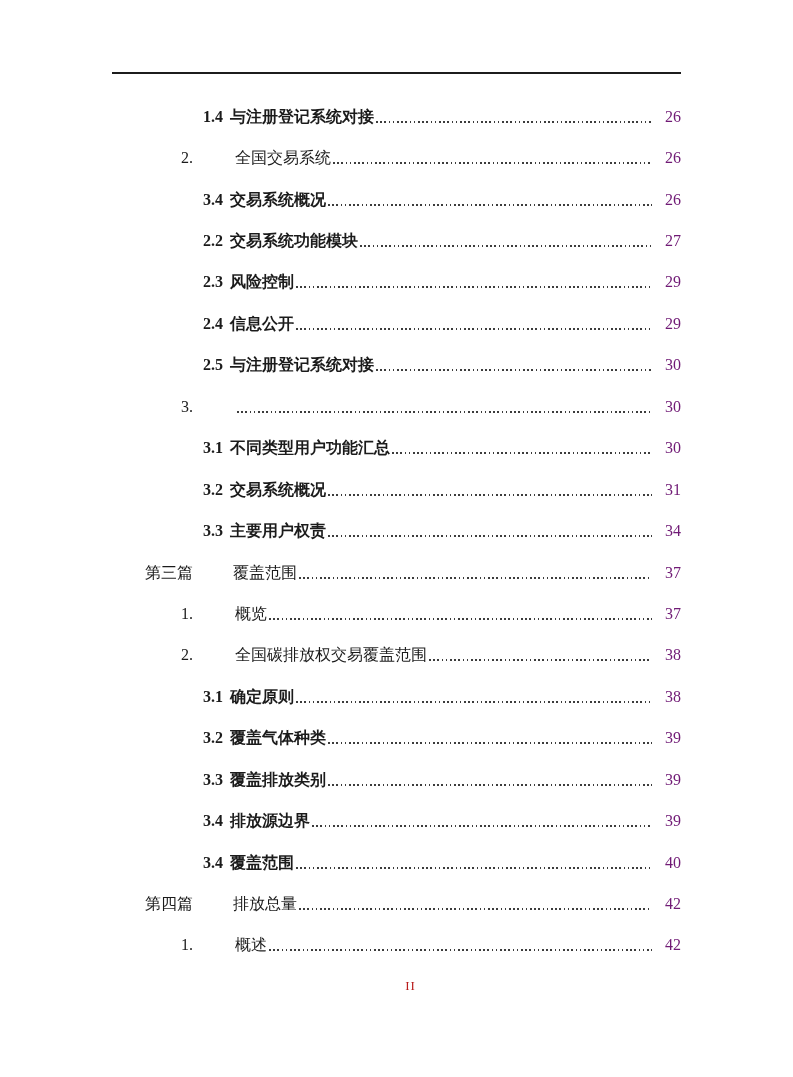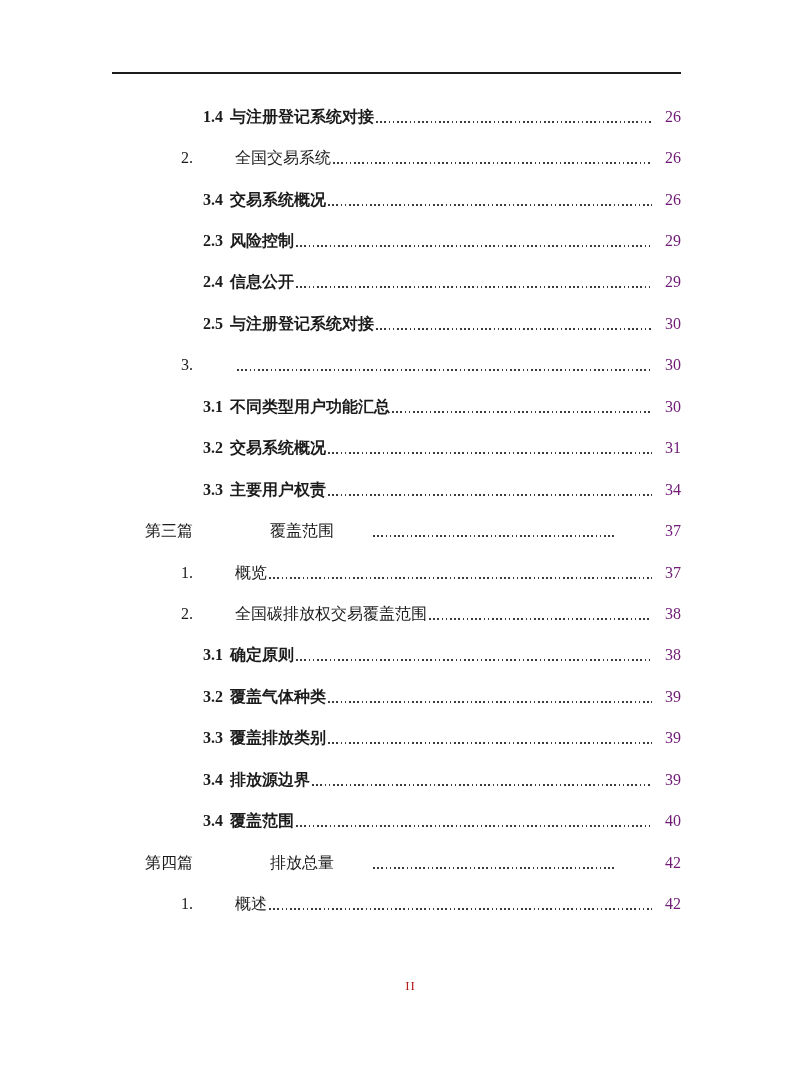--- a/index.html
+++ b/index.html
@@ -25,21 +25,21 @@
   .toc-row{
     display:flex;
     align-items:center;
     height:41.45px;
     font-size:16px;
     line-height:1;
     white-space:nowrap;
     cursor:default;
   }
   .toc-row .num{flex:none;}
-  .toc-row.chapter{padding-left:33px;gap:37px;}
+  .toc-row.chapter{padding-left:33px;}
   .toc-row.chapter .num{width:88px;}
   .toc-row.section{padding-left:69px;}
   .toc-row.section .num{width:54px;}
   .toc-row.subsection{padding-left:91px;font-weight:700;}
   .toc-row.subsection .num{margin-right:7px;}
   .toc-row .title{flex:none;}
   .leader{
     flex:1;
     height:2px;
     margin-left:2px;
@@ -85,20 +85,26 @@
         <span class="leader"></span>
         <span class="pg">26</span>
       </div>
       <div class="toc-row subsection">
         <span class="num">3.4</span>
         <span class="title">交易系统概况</span>
         <span class="leader"></span>
         <span class="pg">26</span>
       </div>
       <div class="toc-row subsection">
+        <span class="num">2.2</span>
+        <span class="title">交易系统功能模块</span>
+        <span class="leader"></span>
+        <span class="pg">27</span>
+      </div>
+      <div class="toc-row subsection">
         <span class="num">2.3</span>
         <span class="title">风险控制</span>
         <span class="leader"></span>
         <span class="pg">29</span>
       </div>
       <div class="toc-row subsection">
         <span class="num">2.4</span>
         <span class="title">信息公开</span>
         <span class="leader"></span>
         <span class="pg">29</span>

